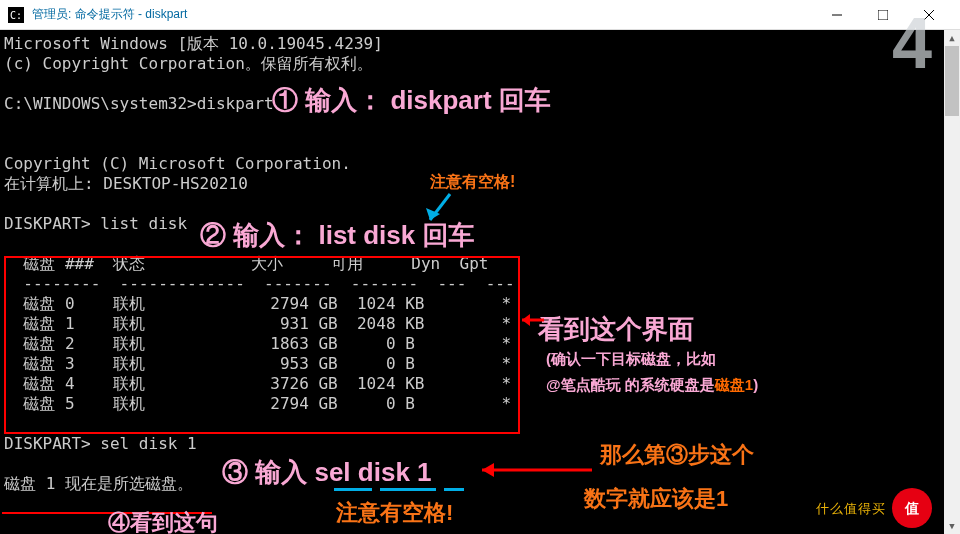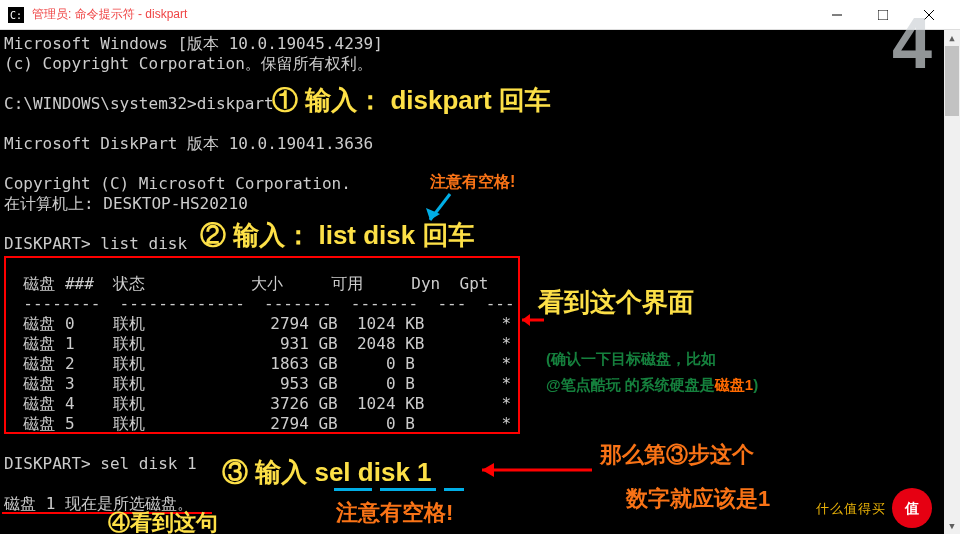--- a/index.html
+++ b/index.html
@@ -20,21 +20,21 @@
     border-bottom: 1px solid #ddd;
   }
   .titlebar-icon {
     width: 16px; height: 16px;
     margin-right: 8px;
     display: flex; align-items: center; justify-content: center;
   }
   .titlebar-title {
     font-family: Tahoma, "Microsoft YaHei", sans-serif;
     font-size: 12px;
-    color: #ef4444;
+    color: #0369a1;
     flex: 1;
   }
   .winbtns { display: flex; gap: 0; }
   .winbtn {
     width: 46px; height: 30px;
     display: flex; align-items: center; justify-content: center;
     color: #000; font-size: 13px;
   }
   .watermark-step {
     position: absolute;
@@ -74,23 +74,23 @@
   }
   .scroll-arrow-up { top: 0; }
   .scroll-arrow-down { bottom: 0; }
   .line { white-space: pre; }
   .annot {
     position: absolute;
     font-family: "Microsoft YaHei", sans-serif;
     font-weight: 700;
     pointer-events: none;
   }
-  .red { color: #fde047; }
+  .red { color: #f9a8d4; }
   .cyan { color: #f97316; }
-  .yellow { color: #15803d; }
+  .yellow { color: #f9a8d4; }
   .orange { color: #ff6a00; margin-top: 8px; }
   .big { font-size: 26px; }
   .med { font-size: 22px; }
   .small { font-size: 16px; }
   .tiny { font-size: 15px; }
   .box-red {
     position: absolute;
     border: 2px solid #ff0000;
     pointer-events: none;
   }
@@ -166,21 +166,20 @@
   <div class="scroll-thumb"></div>
   <div class="scroll-arrow-down">▼</div>
 </div>
 
 <div class="terminal">
   <div class="line">Microsoft Windows [版本 10.0.19045.4239]</div>
   <div class="line">(c) Copyright Corporation。保留所有权利。</div>
   <div class="line">&nbsp;</div>
   <div class="line">C:\WINDOWS\system32&gt;diskpart</div>
   <div class="line">&nbsp;</div>
-  <div class="line">Microsoft DiskPart 版本 10.0.19041.3636</div>
   <div class="line">&nbsp;</div>
   <div class="line">Copyright (C) Microsoft Corporation.</div>
   <div class="line">在计算机上: DESKTOP-HS20210</div>
   <div class="line">&nbsp;</div>
   <div class="line">DISKPART&gt; list disk</div>
   <div class="line">&nbsp;</div>
   <div class="line">  磁盘 ###  状态           大小     可用     Dyn  Gpt</div>
   <div class="line">  --------  -------------  -------  -------  ---  ---</div>
   <div class="line">  磁盘 0    联机             2794 GB  1024 KB        *</div>
   <div class="line">  磁盘 1    联机              931 GB  2048 KB        *</div>
@@ -203,21 +202,21 @@
 <div class="annot cyan small" style="left:430px; top:172px;">注意有空格!</div>
 <svg class="arrow" style="left:420px; top:190px;" width="40" height="40">
   <line x1="30" y1="4" x2="10" y2="30" stroke="#00aee6" stroke-width="3"></line>
   <polygon points="10,30 6,18 20,24" fill="#00aee6"></polygon>
 </svg>
 
 <div class="annot red big" style="left:200px; top:218px;">② 输入：  list disk 回车</div>
 
 <div class="box-red" style="left:4px; top:256px; width:516px; height:178px;"></div>
 
-<div class="annot red big" style="left:538px; top:285px;">看到这个界面</div>
+<div class="annot red big" style="left:538px; top:312px;">看到这个界面</div>
 <svg class="arrow" style="left:516px; top:310px;" width="30" height="20">
   <line x1="28" y1="10" x2="6" y2="10" stroke="#ff0000" stroke-width="3"></line>
   <polygon points="6,10 14,4 14,16" fill="#ff0000"></polygon>
 </svg>
 
 <div class="annot yellow tiny" style="left:546px; top:350px;">(确认一下目标磁盘，比如</div>
 <div class="annot" style="left:546px; top:376px;">
   <span class="yellow tiny">@笔点酷玩 的系统硬盘是</span><span class="orange tiny">磁盘1</span><span class="yellow tiny">)</span>
 </div>
 
@@ -227,21 +226,21 @@
 <div class="underline-cyan" style="left:444px; top:488px; width:20px;"></div>
 
 <svg class="arrow" style="left:474px; top:458px;" width="120" height="24">
   <line x1="118" y1="12" x2="8" y2="12" stroke="#ff0000" stroke-width="3"></line>
   <polygon points="8,12 20,5 20,19" fill="#ff0000"></polygon>
 </svg>
 
 <div class="annot cyan med" style="left:336px; top:498px;">注意有空格!</div>
 
 <div class="annot cyan med" style="left:600px; top:440px;">那么第③步这个</div>
-<div class="annot cyan med" style="left:626px; top:484px;">数字就应该是1</div>
+<div class="annot cyan med" style="left:584px; top:484px;">数字就应该是1</div>
 
 <div class="underline-red" style="left:2px; top:512px; width:210px;"></div>
 <div class="annot red med" style="left:108px; top:508px;">④看到这句</div>
 
 <div class="logo-text">什么值得买</div>
 <div class="logo-badge">
     <span>值</span>
   </div>
 
 </body></html>

